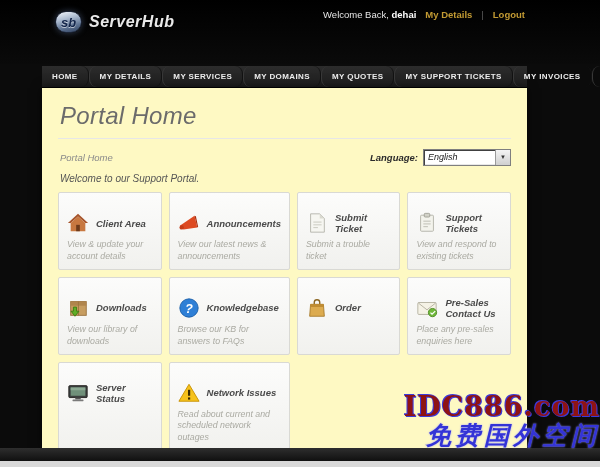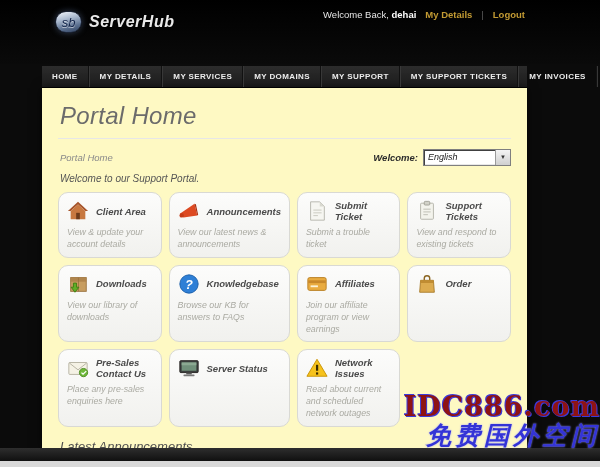--- a/index.html
+++ b/index.html
@@ -14,21 +14,21 @@
   
   .top-header {
     position:absolute; left:0; top:0; width:600px; height:64px;
     background:linear-gradient(#000, #0a0a0a);
   }
   .logo-wrap { position:absolute; left:55px; top:11px; display:flex; align-items:center; gap:7px; }
   .logo-badge {
     width:27px; height:22px; border-radius:11px;
     background:linear-gradient(165deg,#f4f8fd 0%,#aebdd2 35%,#5d7292 70%,#2e3f5c 100%);
     border:1px solid #1c2435;
-    color:#13254a; font-weight:normal; font-style:italic; font-size:13px;
+    color:#13254a; font-weight:bold; font-style:italic; font-size:13px;
     display:flex; align-items:center; justify-content:center;
     text-shadow:0 1px 0 rgba(255,255,255,.55);
     box-shadow:0 0 6px rgba(120,150,200,.35);
   }
   .logo-text {
     color:#e9e9e9; font-size:16px; font-weight:bold; font-style:italic; letter-spacing:.5px;
     text-shadow:0 1px 2px rgba(0,0,0,.8);
   }
   .header-right {
     position:absolute; right:75px; top:9px; display:flex; align-items:center; gap:9px;
@@ -41,21 +41,21 @@
   
   .container { position:absolute; left:42px; top:66px; width:485px; }
 
   .main-nav {
     display:flex; height:22px; background:linear-gradient(#2c2c2c,#1d1d1d);
     border-bottom:1px solid #000;
   }
   .nav-item {
     color:#ececec; font-size:8px; font-weight:bold; letter-spacing:.4px;
     line-height:21px; padding:0 10px; cursor:pointer; white-space:nowrap;
-    border-right:1px solid #111; border-left:1px solid #383838;
+    border-right:1px solid #111; border-left:1px solid #383838;border-radius:8px;
   }
   .nav-item:first-child { border-left:none; }
 
   .content {
     background:#fef9c3; height:360px; padding:10px 16px 0 16px; overflow:hidden;
     box-shadow:0 0 10px rgba(0,0,0,.6);
     font-style:italic;
   }
   .page-title { font-size:24px; font-weight:normal; color:#6b6b6b; letter-spacing:.3px; padding:4px 0 8px 2px; }
   .title-rule { border:none; border-top:1px solid #e7e7e7; margin-bottom:8px; }
@@ -75,22 +75,22 @@
     border-left:1px solid #9a9a9a; display:flex; align-items:center; justify-content:center;
     font-size:6px; color:#333;
   }
 
   .welcome-text { font-size:10px; color:#555; margin:6px 0 8px 2px; }
 
   
   .portal-grid { display:grid; grid-template-columns:repeat(4,1fr); gap:7px; }
   .portal-box {
     background:linear-gradient(#fcfcfb,#f1f1ee);
-    border:1px solid #d9d9d4; border-radius:10px;
-    padding:7px 8px 6px 8px; min-height:55px; cursor:pointer;
+    border:1px solid #d9d9d4; border-radius:2px;
+    padding:19px 8px 6px 8px; min-height:55px; cursor:pointer;
   }
   .portal-box-head { display:flex; align-items:center; gap:7px; }
   .portal-icon { width:22px; height:22px; flex:0 0 22px; }
   .portal-icon svg { width:22px; height:22px; display:block; }
   .portal-box-title { font-size:9.5px; font-weight:bold; color:#4a4a4a; }
   .portal-box-desc { font-size:8.8px; color:#aaaaa2; line-height:1.35; margin-top:5px; }
 
   
   .ann-heading {
     font-size:13px; color:#4f4f4f; margin-top:12px; padding:0 0 5px 2px;
@@ -131,34 +131,34 @@
     <a class="header-link">Logout</a>
   </div>
 </div>
 
 <div class="container">
   <div class="main-nav">
       <div class="nav-item">HOME</div>
       <div class="nav-item">MY DETAILS</div>
       <div class="nav-item">MY SERVICES</div>
       <div class="nav-item">MY DOMAINS</div>
-      <div class="nav-item">MY SUPPORT</div>
+      <div class="nav-item">MY QUOTES</div>
       <div class="nav-item">MY SUPPORT TICKETS</div>
       <div class="nav-item">MY INVOICES</div>
       <div class="nav-item">AFFILIATES</div>
     </div>
 
   <div class="content">
     <div class="page-title">Portal Home</div>
     <hr class="title-rule">
 
     <div class="crumb-row">
       <div class="breadcrumb">Portal Home</div>
       <div class="lang-wrap">
-        <span class="lang-label">Welcome:</span>
+        <span class="lang-label">Language:</span>
         <div class="lang-select">
           <span class="lang-value">English</span>
           <span class="lang-arrow-btn">▼</span>
         </div>
       </div>
     </div>
 
     <div class="welcome-text">Welcome to our Support Portal.</div>
 
     <div class="portal-grid">
@@ -246,33 +246,20 @@
               </svg>
             </span>
             <span class="portal-box-title">Knowledgebase</span>
           </div>
           <div class="portal-box-desc">Browse our KB for answers to FAQs</div>
         </div>
         <div class="portal-box">
           <div class="portal-box-head">
             <span class="portal-icon">
               <svg viewBox="0 0 24 24">
-                <rect x="2" y="5" width="20" height="14" rx="2" fill="#e9ab3f" stroke="#b97f22"></rect>
-                <rect x="2.5" y="8" width="19" height="3" fill="#c8882a"></rect>
-                <rect x="5" y="13.5" width="8" height="2" fill="#fcf2d7"></rect>
-              </svg>
-            </span>
-            <span class="portal-box-title">Affiliates</span>
-          </div>
-          <div class="portal-box-desc">Join our affiliate program or view earnings</div>
-        </div>
-        <div class="portal-box">
-          <div class="portal-box-head">
-            <span class="portal-icon">
-              <svg viewBox="0 0 24 24">
                 <path d="M9 9 V6 a3 3 0 0 1 6 0 V9" fill="none" stroke="#8a6420" stroke-width="1.5"></path>
                 <path d="M5 8 H19 L20 21 H4 Z" fill="#dcab4f" stroke="#a87c2c"></path>
                 <path d="M5 8 H19 L19.3 11 H4.7 Z" fill="#c08c32"></path>
               </svg>
             </span>
             <span class="portal-box-title">Order</span>
           </div>
         </div>
         <div class="portal-box">
           <div class="portal-box-head">

